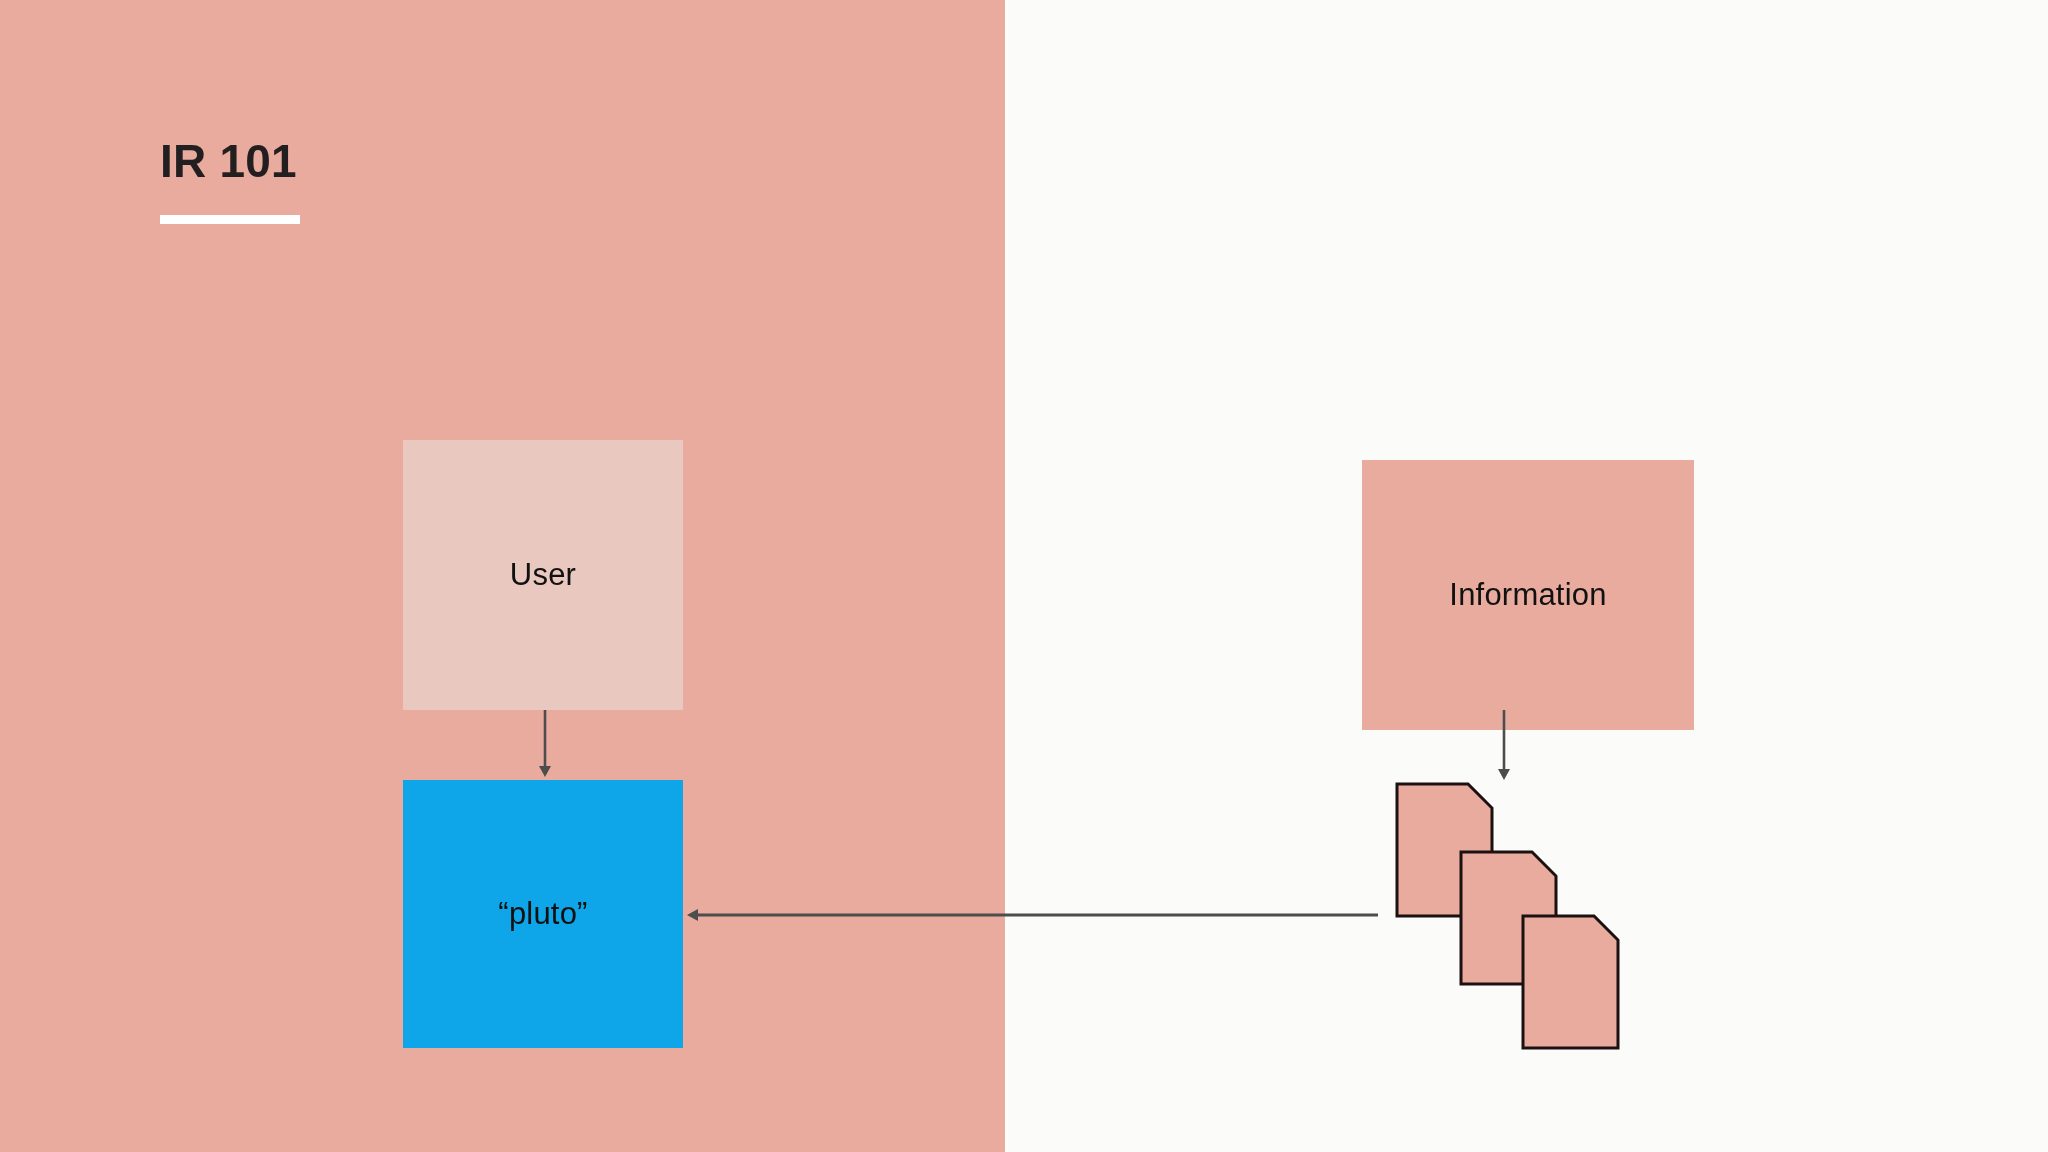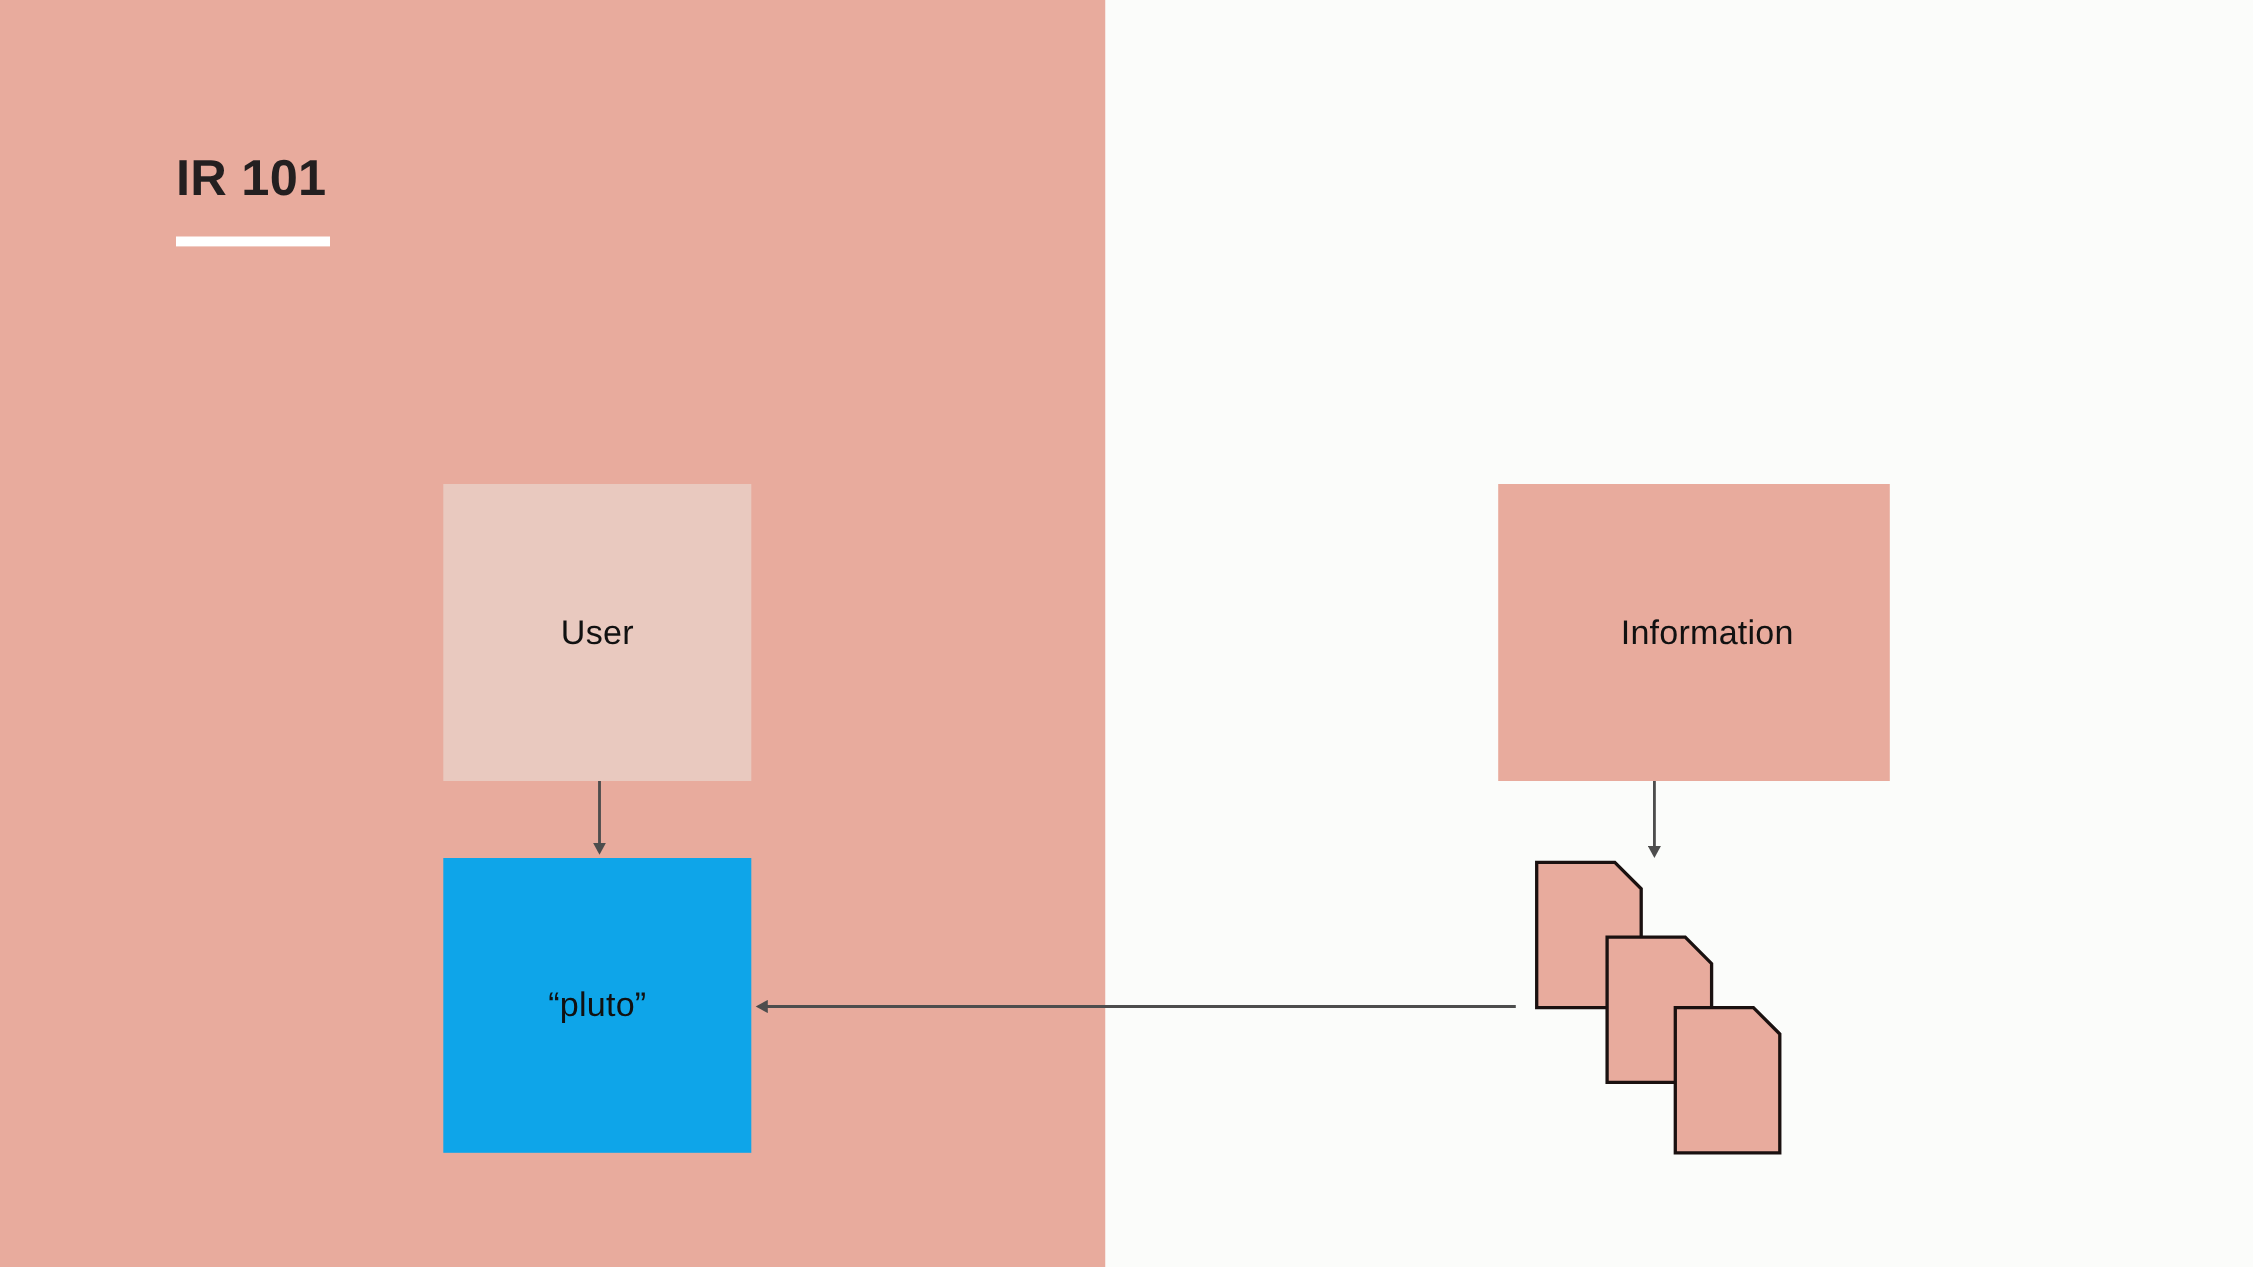--- a/index.html
+++ b/index.html
@@ -71,25 +71,24 @@
   }
   .node-query {
     left: 403px;
     top: 780px;
     width: 280px;
     height: 268px;
     background: #0ea5e9;
   }
   .node-information {
     left: 1362px;
-    top: 440px;
+    top: 460px;
     width: 332px;
     height: 270px;
     background: #e8ab9d;
-    padding-left: 24px;
   }
   .arrow-svg {
     position: absolute;
     overflow: visible;
   }
   .arrow-user-query { left: 0; top: 0; width: 2048px; height: 1152px; pointer-events: none; }
   .docs-svg {
     position: absolute;
     left: 1396px;
     top: 778px;

